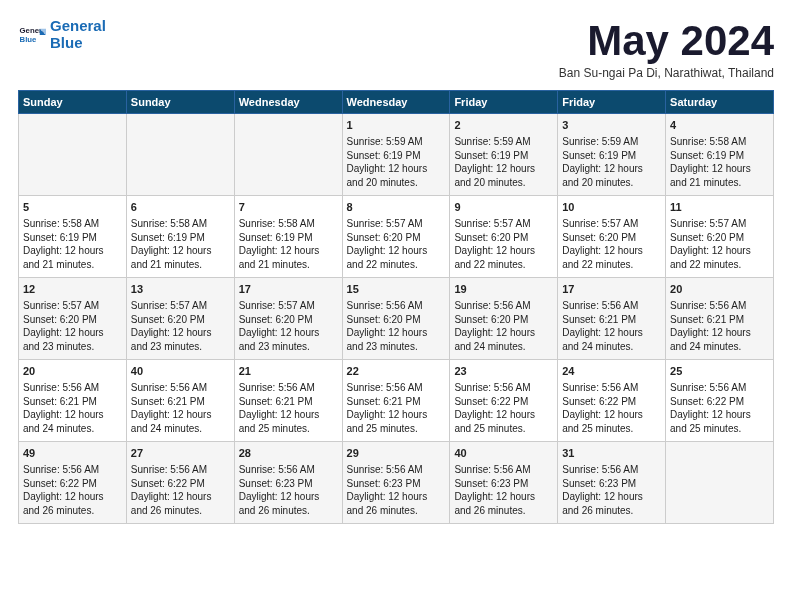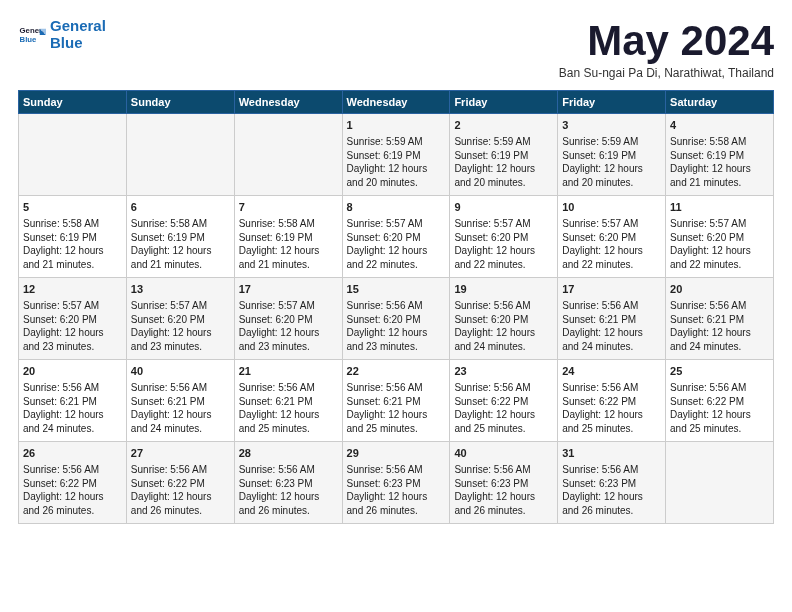--- a/index.html
+++ b/index.html
@@ -243,21 +243,21 @@
             <span class="day-number">24</span>
             <div class="day-info">Sunrise: 5:56 AM<br>Sunset: 6:22 PM<br>Daylight: 12 hours<br>and 25 minutes.</div>
           </td>
           <td>
             <span class="day-number">25</span>
             <div class="day-info">Sunrise: 5:56 AM<br>Sunset: 6:22 PM<br>Daylight: 12 hours<br>and 25 minutes.</div>
           </td>
         </tr>
         <tr>
           <td>
-            <span class="day-number">26</span>
+            <span class="day-number">49</span>
             <div class="day-info">Sunrise: 5:56 AM<br>Sunset: 6:22 PM<br>Daylight: 12 hours<br>and 26 minutes.</div>
           </td>
           <td>
             <span class="day-number">27</span>
             <div class="day-info">Sunrise: 5:56 AM<br>Sunset: 6:22 PM<br>Daylight: 12 hours<br>and 26 minutes.</div>
           </td>
           <td>
             <span class="day-number">28</span>
             <div class="day-info">Sunrise: 5:56 AM<br>Sunset: 6:23 PM<br>Daylight: 12 hours<br>and 26 minutes.</div>
           </td>

